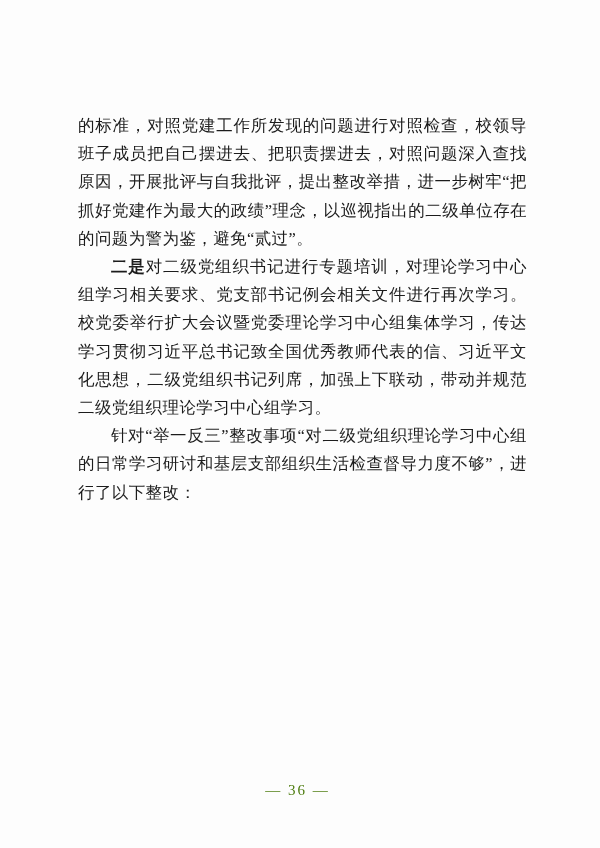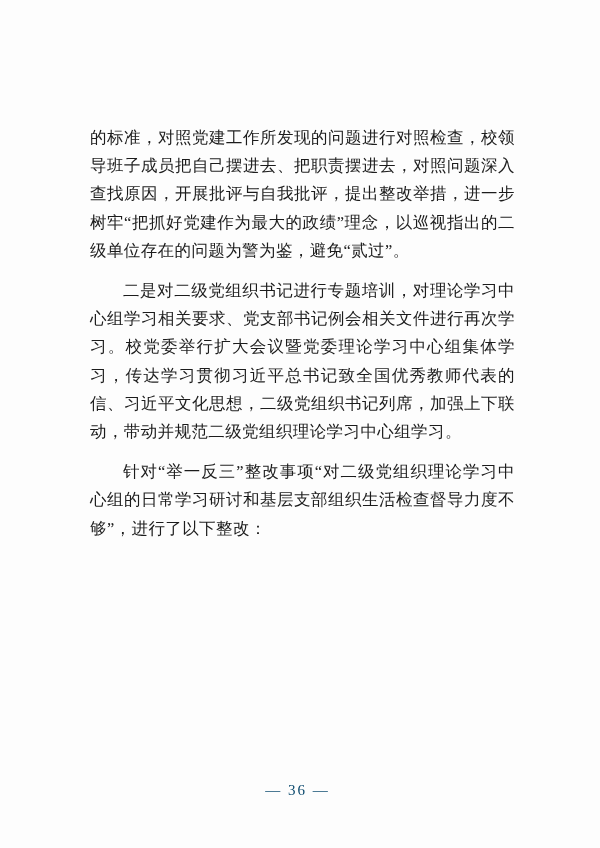--- a/index.html
+++ b/index.html
@@ -16,45 +16,45 @@
   }
   .page {
     box-sizing: border-box;
     width: 600px;
     height: 848px;
     padding: 112px 73px 0 78px;
     background: #fdfdfd;
     position: relative;
   }
   .body-text p {
-    margin: 12px;
+    margin: 0;
     padding: 0;
     font-size: 16.5px;
     line-height: 28.2px;
     letter-spacing: 0.4px;
     text-align: justify;
     text-justify: inter-character;
     text-align-last: left;
     word-break: break-all;
   }
   .body-text p.indent {
     text-indent: 2em;
   }
   .lead {
-    font-weight: normal;
+    font-weight: bold;
   }
   .page-number {
     position: absolute;
     left: 0;
     right: 5px;
     top: 782px;
     text-align: center;
     font-size: 15px;
     letter-spacing: 2px;
-    color: #0c4a6e;
+    color: #4d7c0f;
   }
 </style>
 </head>
 <body>
 
 <div class="page">
   <div class="body-text">
     <p><span class="lead"></span><span>的标准，对照党建工作所发现的问题进行对照检查，校领导班子成员把自己摆进去、把职责摆进去，对照问题深入查找原因，开展批评与自我批评，提出整改举措，进一步树牢“把抓好党建作为最大的政绩”理念，以巡视指出的二级单位存在的问题为警为鉴，避免“贰过”。</span></p>
     <p class="indent"><span class="lead">二是</span><span>对二级党组织书记进行专题培训，对理论学习中心组学习相关要求、党支部书记例会相关文件进行再次学习。校党委举行扩大会议暨党委理论学习中心组集体学习，传达学习贯彻习近平总书记致全国优秀教师代表的信、习近平文化思想，二级党组织书记列席，加强上下联动，带动并规范二级党组织理论学习中心组学习。</span></p>
     <p class="indent"><span class="lead"></span><span>针对“举一反三”整改事项“对二级党组织理论学习中心组的日常学习研讨和基层支部组织生活检查督导力度不够”，进行了以下整改：</span></p>

